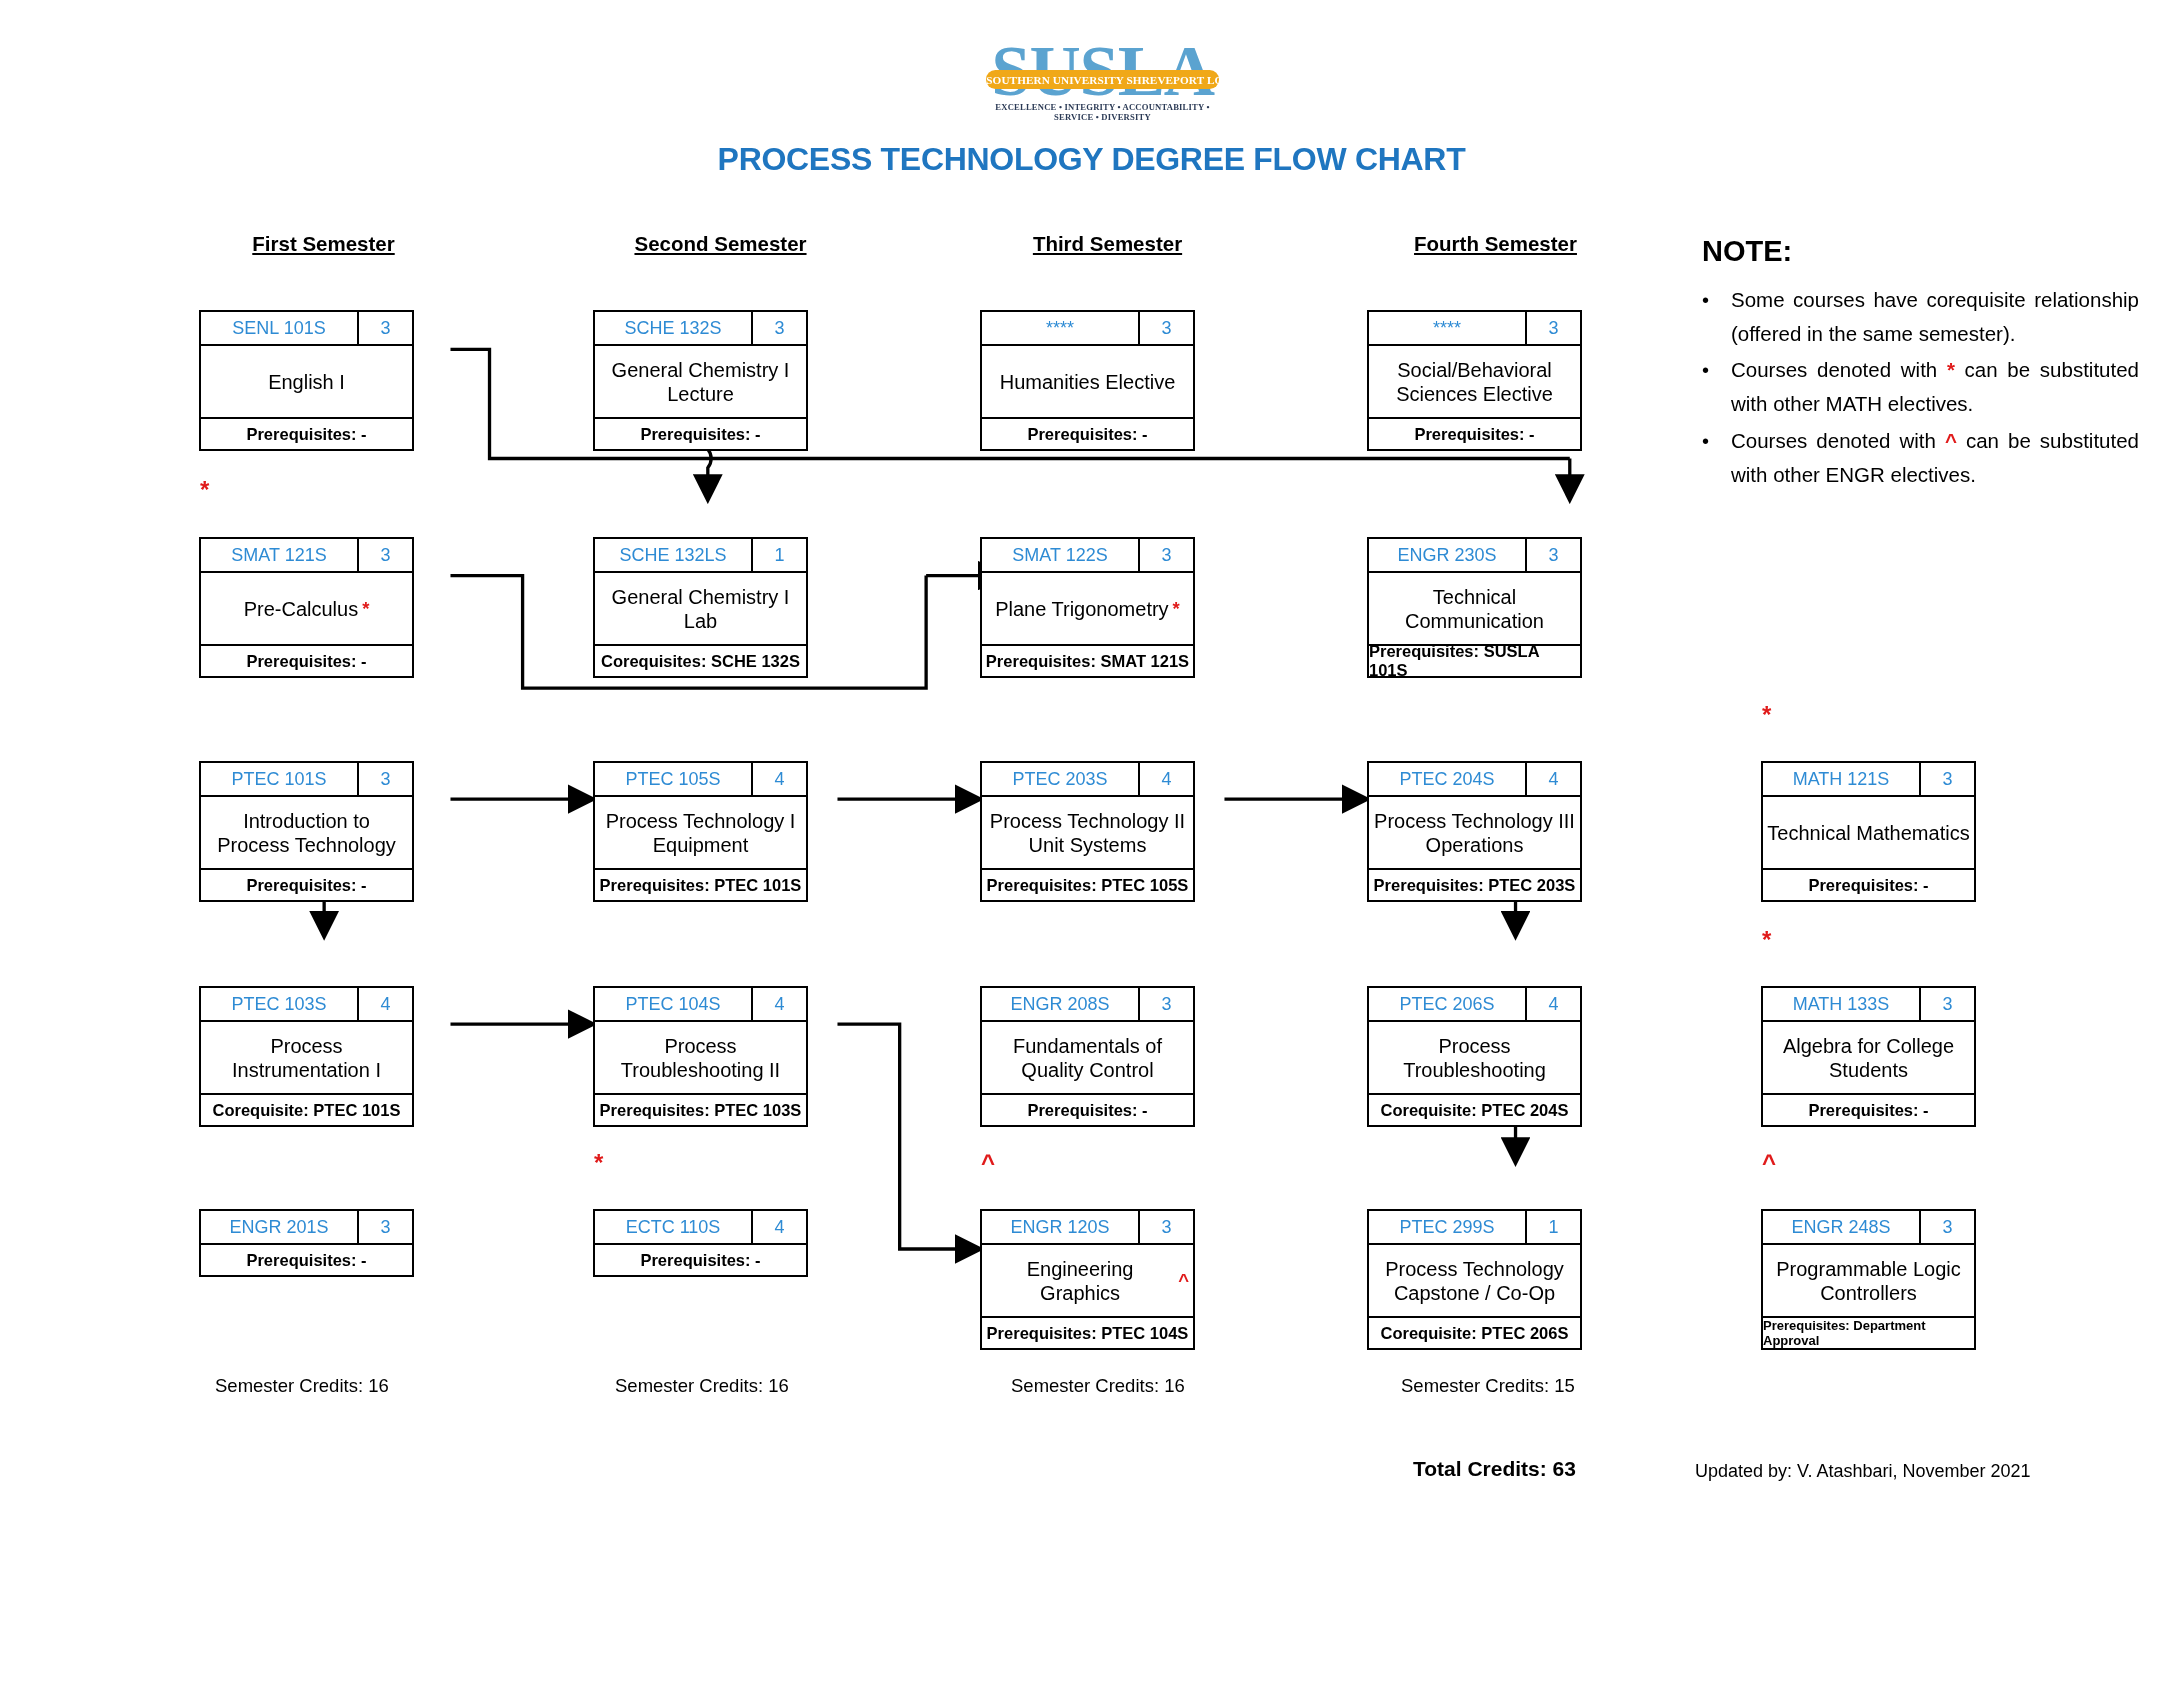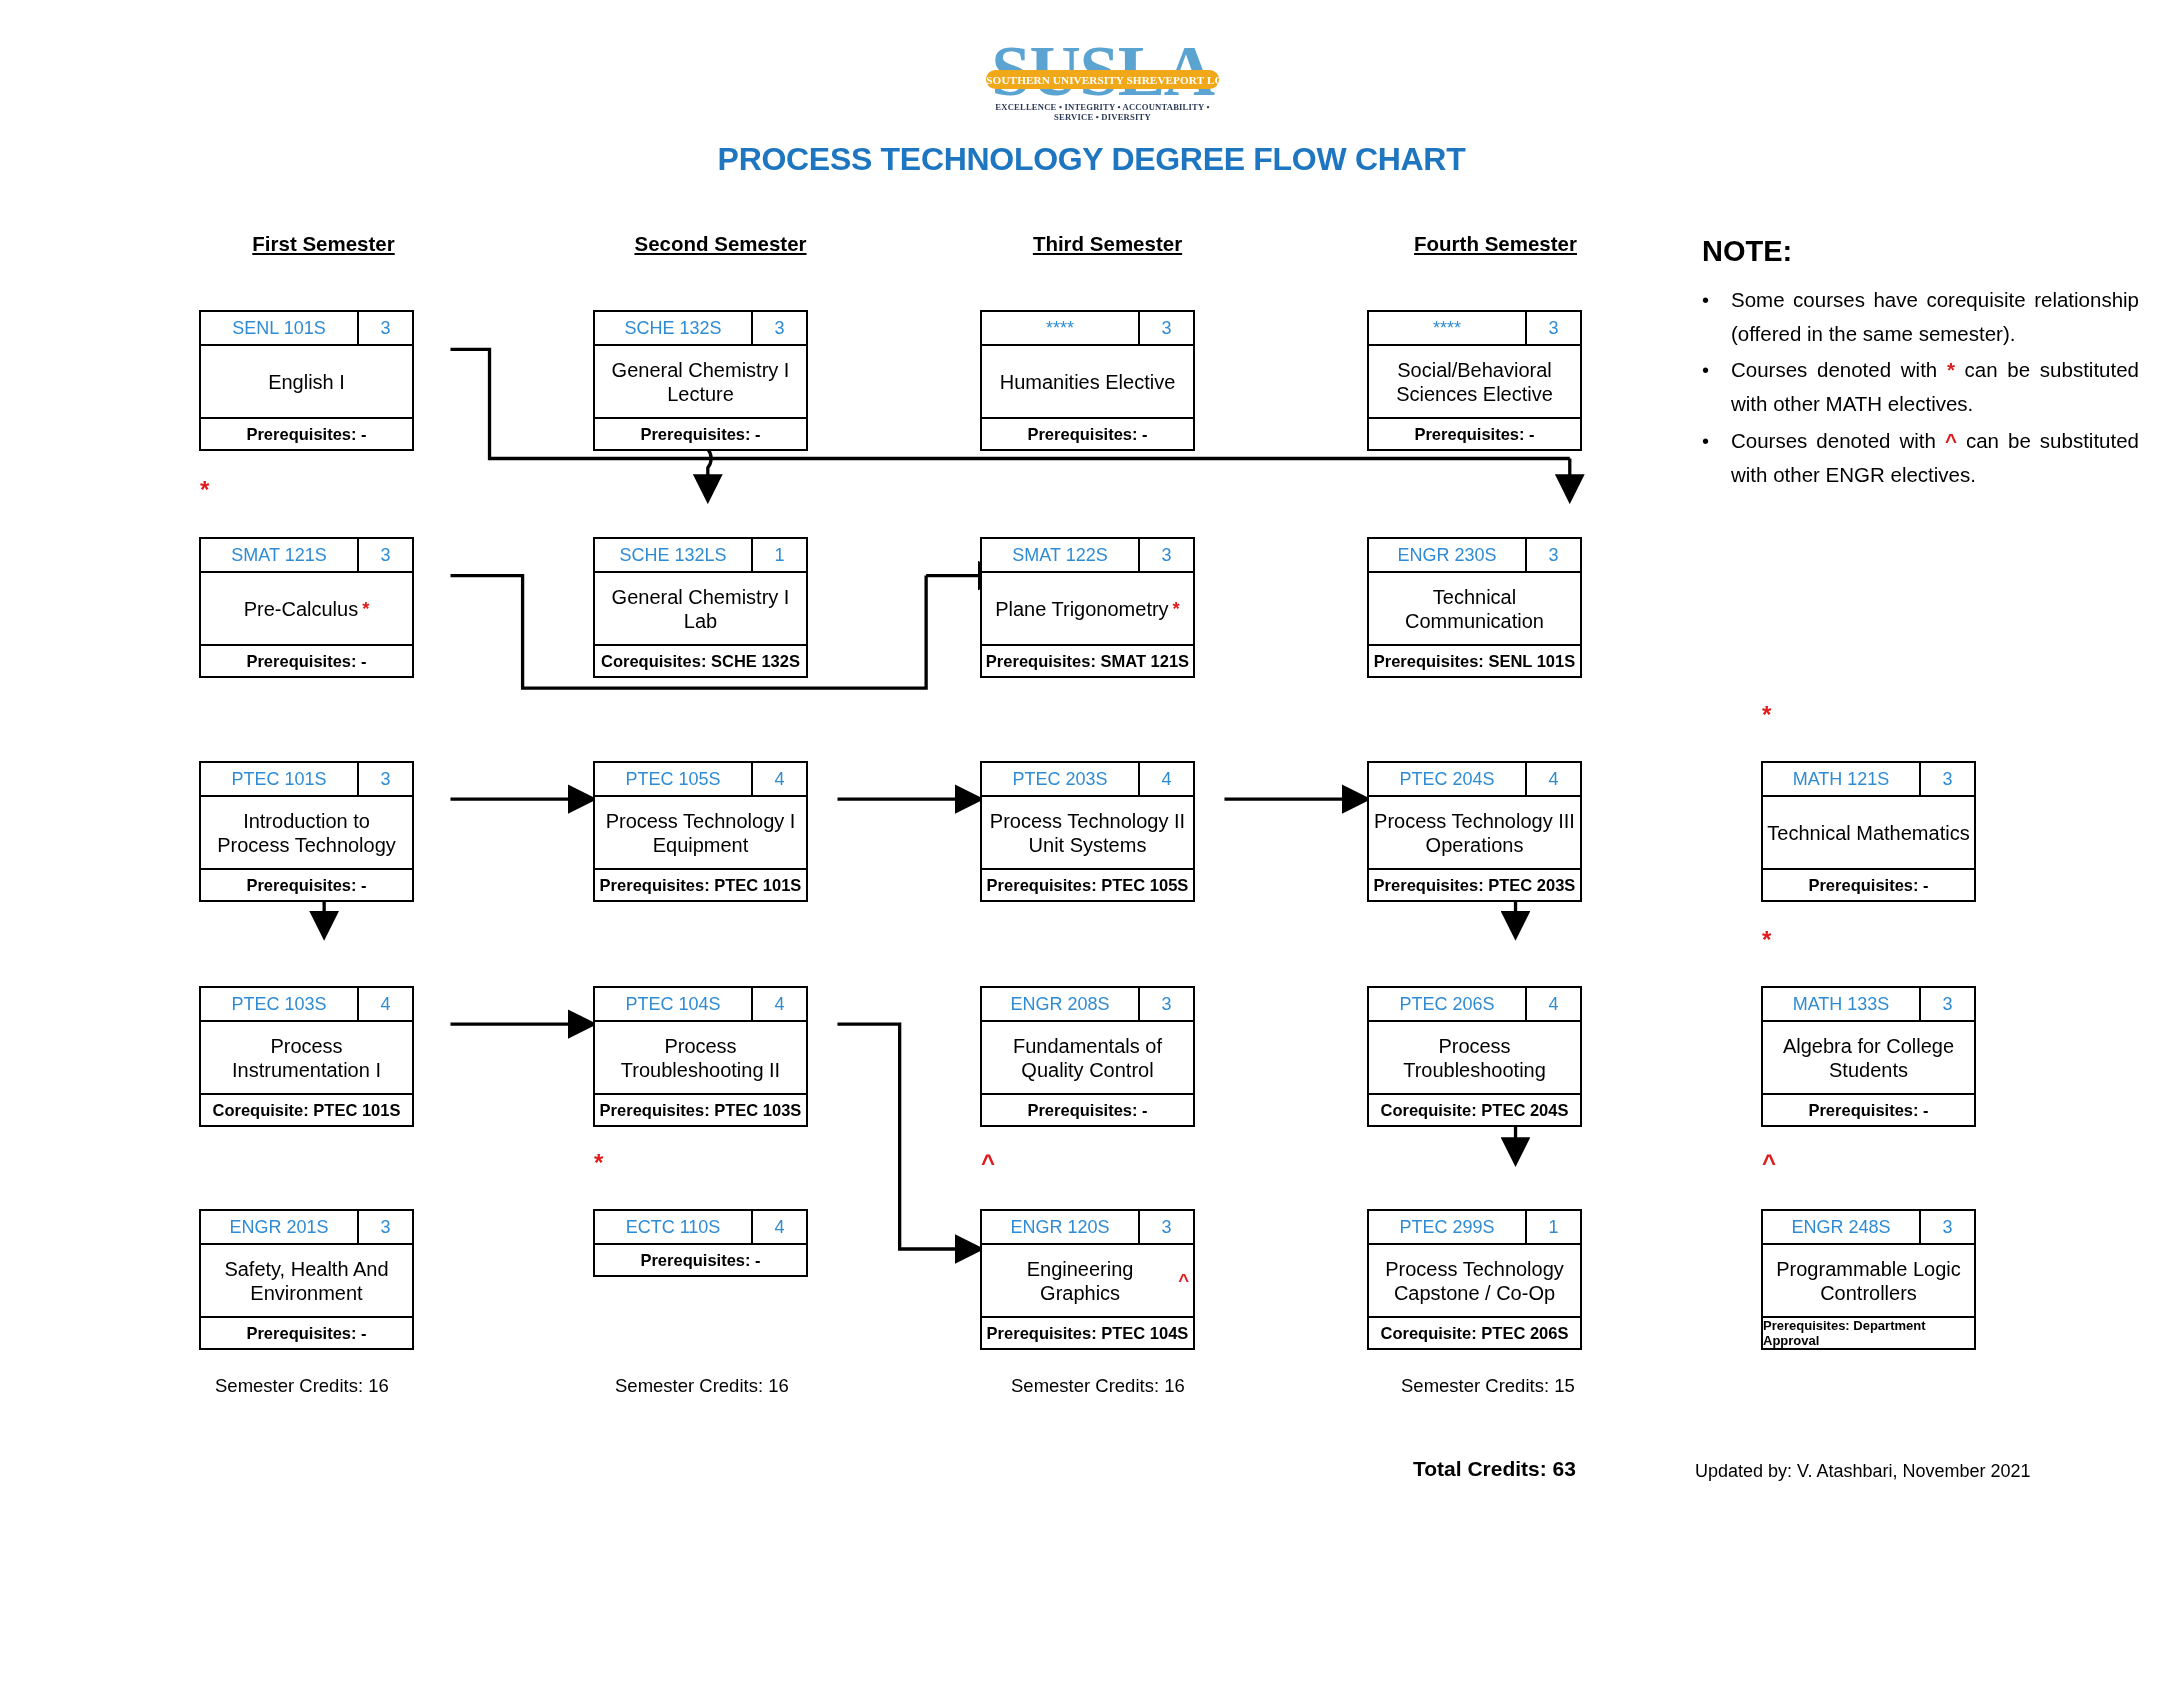--- a/index.html
+++ b/index.html
@@ -195,21 +195,21 @@
 </div>
 
 <div class="cbox" style="left:1367px;top:500px">
   <div class="cbox-top">
     <div class="cbox-code">ENGR 230S</div>
     <div class="cbox-cred">3</div>
   </div>
   <div class="cbox-title">
       <span>Technical Communication</span>
     </div>
-  <div class="cbox-pre">Prerequisites: SENL 101S</div>
+  <div class="cbox-pre">Prerequisites: SUSLA 101S</div>
 </div>
 
 <div class="cbox" style="left:199px;top:724px">
   <div class="cbox-top">
     <div class="cbox-code">PTEC 101S</div>
     <div class="cbox-cred">3</div>
   </div>
   <div class="cbox-title">
       <span>Introduction to Process Technology</span>
     </div>
@@ -315,23 +315,20 @@
       <span>Algebra for College Students</span>
     </div>
   <div class="cbox-pre">Prerequisites: -</div>
 </div>
 
 <div class="cbox" style="left:199px;top:1172px">
   <div class="cbox-top">
     <div class="cbox-code">ENGR 201S</div>
     <div class="cbox-cred">3</div>
   </div>
-  <div class="cbox-title">
-      <span>Safety, Health And Environment</span>
-    </div>
   <div class="cbox-pre">Prerequisites: -</div>
 </div>
 
 <span class="flag" style="left:594px;top:1151px">*</span>
 <div class="cbox" style="left:593px;top:1172px">
   <div class="cbox-top">
     <div class="cbox-code">ECTC 110S</div>
     <div class="cbox-cred">4</div>
   </div>
   <div class="cbox-pre">Prerequisites: -</div>

